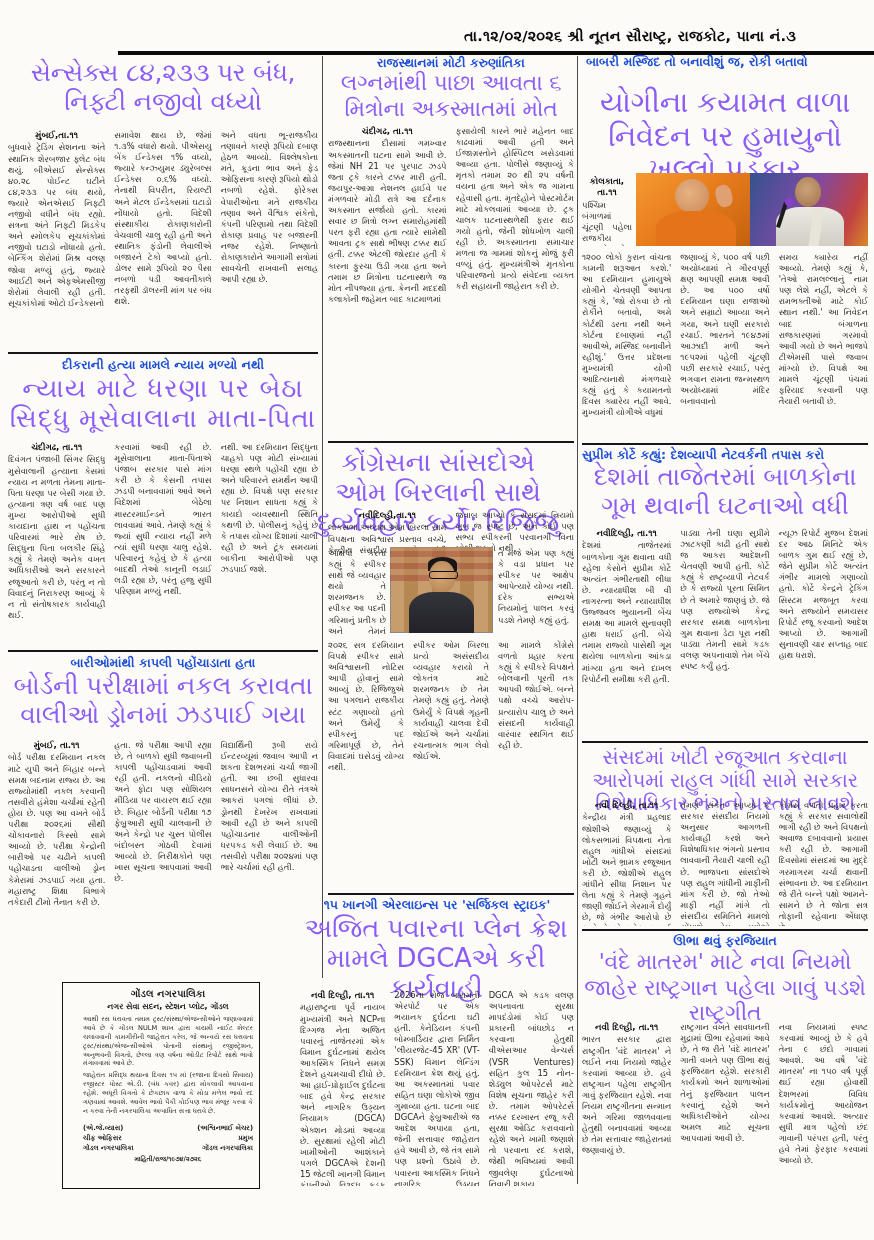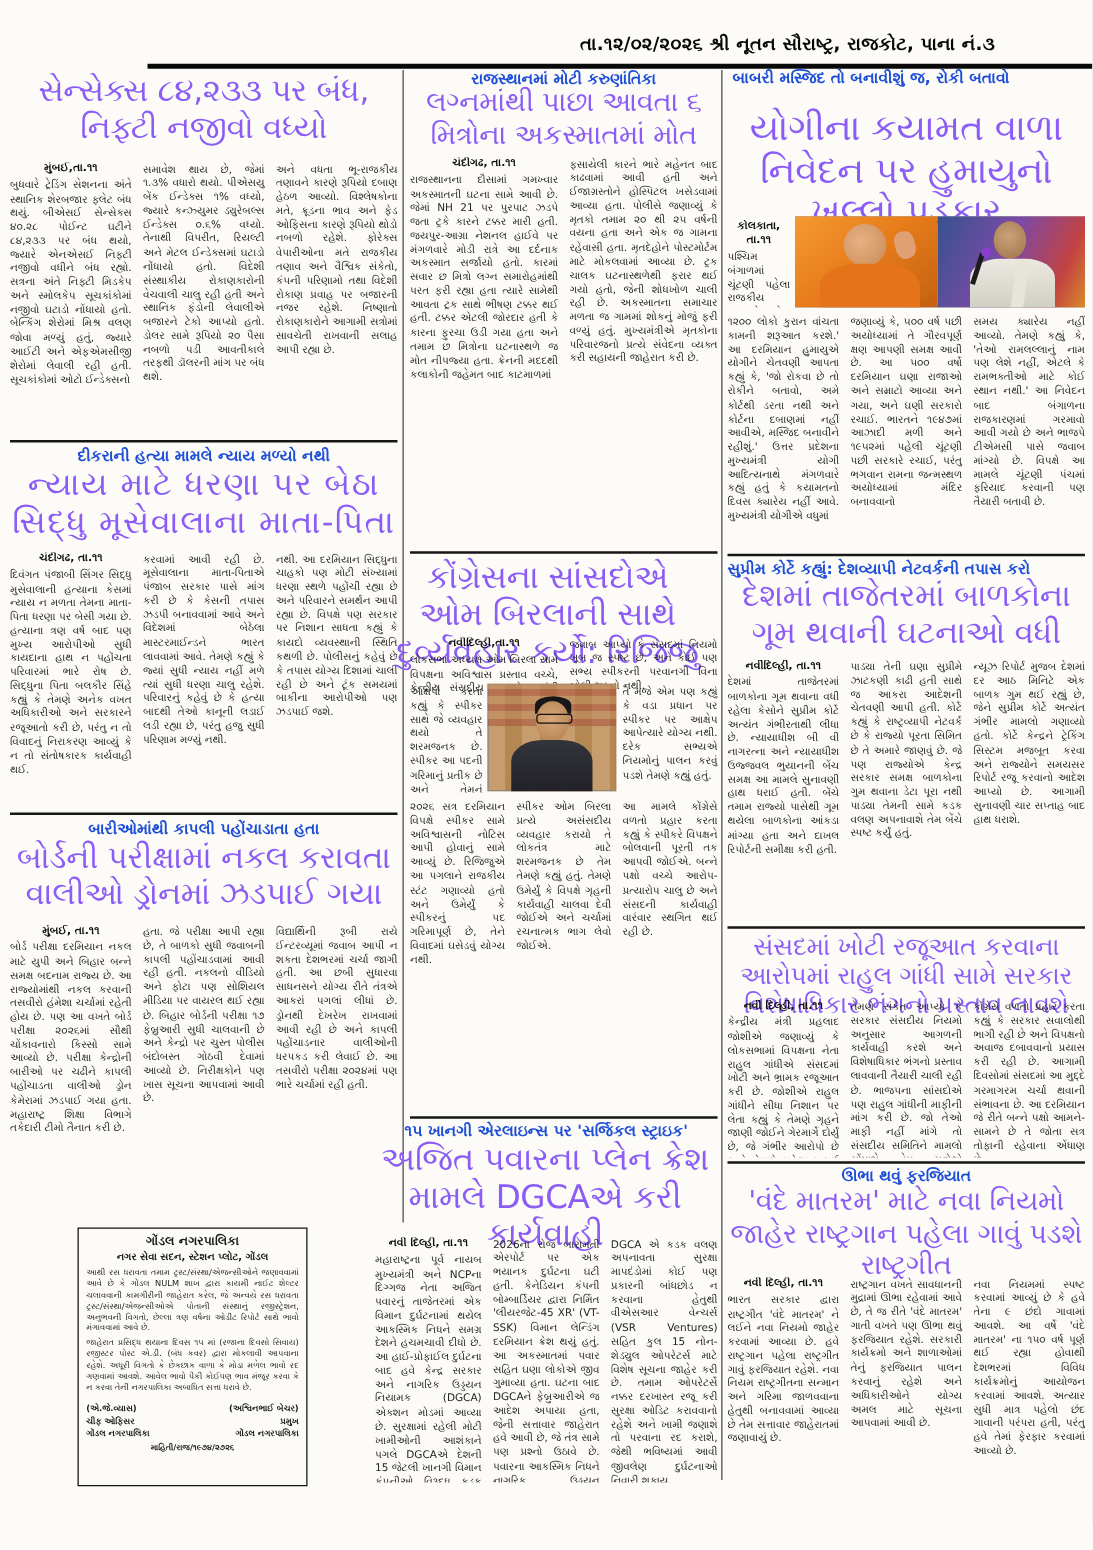--- a/index.html
+++ b/index.html
@@ -40,21 +40,21 @@
   .photo-rijiju .tap{position:absolute;left:0;top:0;width:100%;height:40%;
         background:repeating-linear-gradient(0deg,#a8513c 0 6px,#c08a5c 6px 12px);opacity:.55;}
   .photo-rijiju .suit{position:absolute;left:18%;top:52%;width:64%;height:52%;border-radius:38% 38% 0 0;
         background:linear-gradient(180deg,#34343c,#202026);}
   .photo-rijiju .face{position:absolute;left:38%;top:16%;width:26px;height:32px;border-radius:48%;
         background:radial-gradient(circle at 45% 45%,#d8a878,#b07f4e);}
   .photo-rijiju .hair{position:absolute;left:37%;top:12%;width:29px;height:14px;border-radius:50% 50% 0 0;background:#17171a;}
   .photo-rijiju .glasses{position:absolute;left:38%;top:28%;width:27px;height:6px;border:1.6px solid #101014;
         border-radius:3px;background:transparent;}
   
-  .notice{position:absolute;border:1.6px solid #111;background:#fcfbf7;padding:5px 6px 4px 6px;}
+  .notice{position:absolute;border:1.6px solid #111;background:#fcfbf7;padding:5px 6px 4px 20px;}
   .notice .ntitle{text-align:center;font-weight:700;font-size:10px;}
   .notice .nsub{text-align:center;font-weight:700;font-size:8px;margin-top:2px;}
   .notice .nbody{font-size:6.6px;line-height:1.35;text-align:justify;margin-top:3px;color:#222;}
   .notice .sigrow{display:flex;justify-content:space-between;margin-top:7px;}
   .notice .sig{font-size:6.8px;font-weight:700;line-height:1.5;}
   .notice .sig.right{text-align:right;}
   .notice .nref{font-size:6.4px;font-weight:700;text-align:center;margin-top:2px;}
 </style>
 </head>
 <body>

